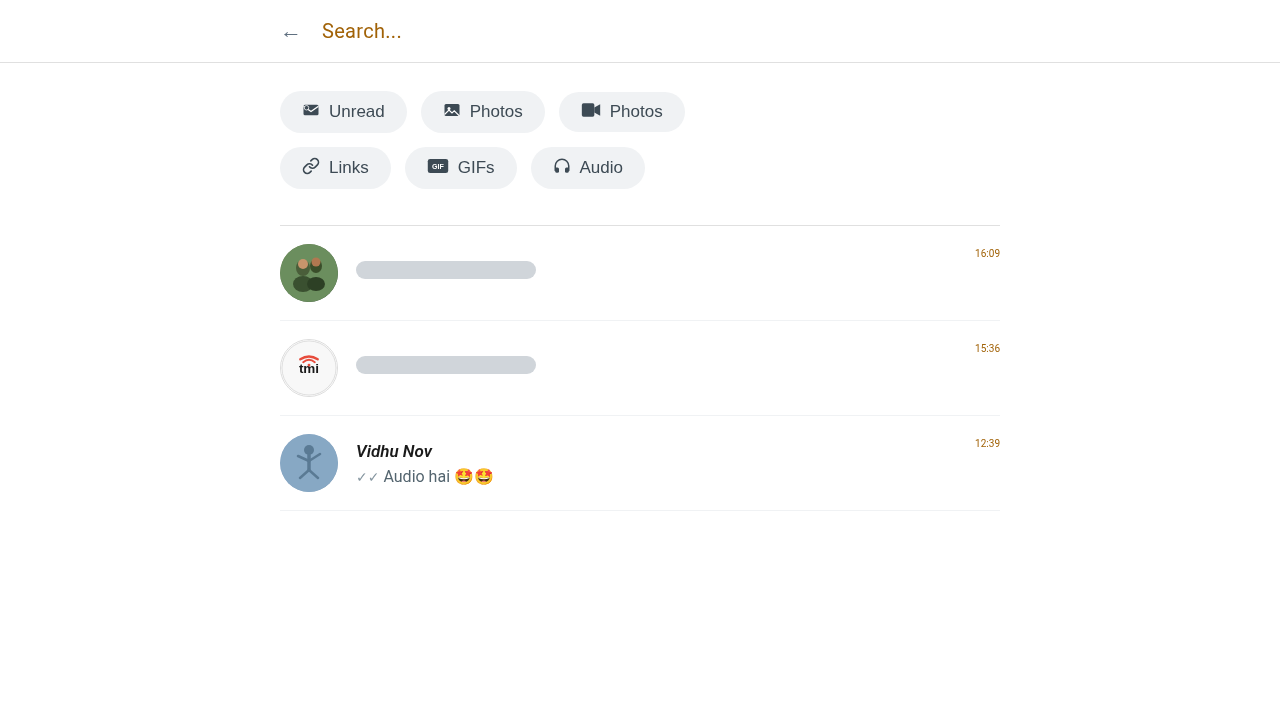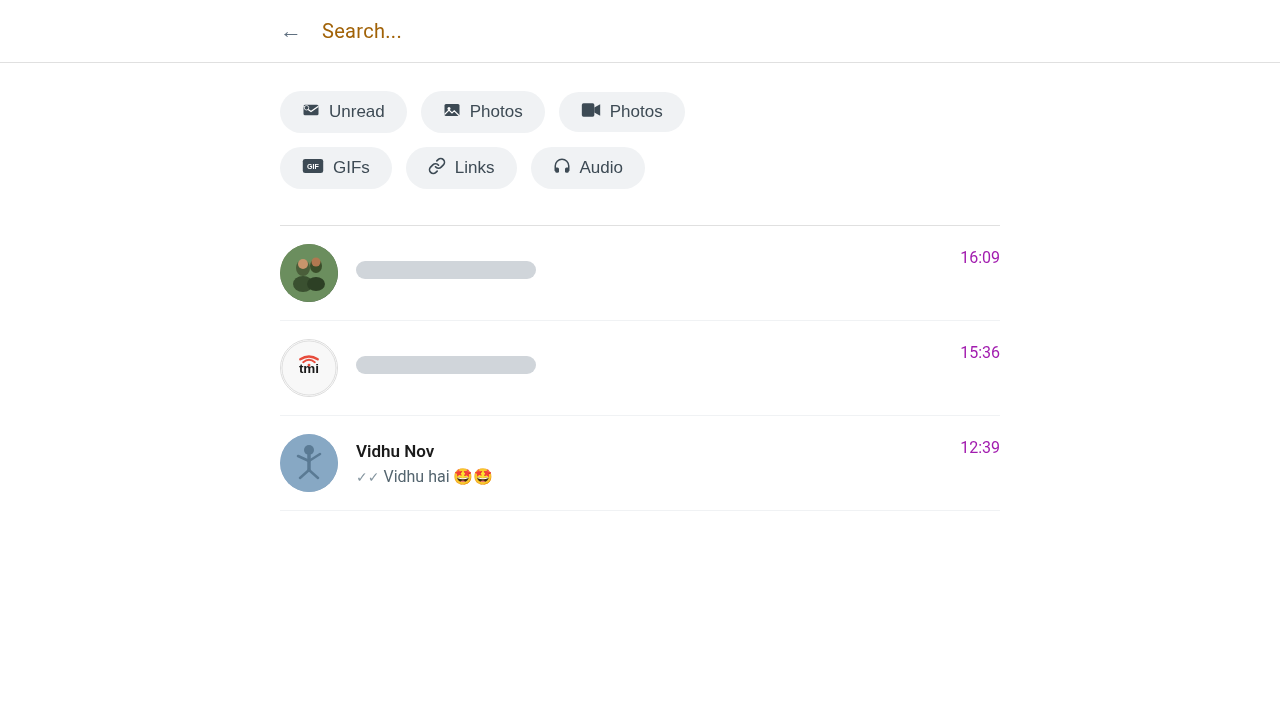--- a/index.html
+++ b/index.html
@@ -127,40 +127,41 @@
 
     .convo-content {
       flex: 1;
       min-width: 0;
     }
 
     .convo-name-row {
       display: flex;
       align-items: center;
       margin-bottom: 6px;
+      font-style: italic;
     }
 
     .convo-name-blur {
       height: 18px;
       background: #d0d5da;
       border-radius: 9px;
       width: 180px;
     }
 
     .convo-message {
       font-size: 16px;
       color: #54656f;
       white-space: nowrap;
       overflow: hidden;
       text-overflow: ellipsis;
     }
 
     .convo-time {
-      font-size: 16px;
-      color: #a21caf;
+      font-size: 10px;
+      color: #a16207;
       align-self: flex-start;
       padding-top: 4px;
       flex-shrink: 0;
     }
   </style>
 </head>
 <body>
 
 <div class="search-bar">
   <span class="back-arrow">←</span>
@@ -200,36 +201,36 @@
         </svg>
       </span>
       <span>Photos</span>
     </button>
   </div>
 
   <div class="filter-row">
 
     <button class="filter-chip">
       <span class="chip-icon">
+        <svg width="18" height="18" viewBox="0 0 24 24" fill="none">
+          <path d="M10 13a5 5 0 007.54.54l3-3a5 5 0 00-7.07-7.07l-1.72 1.71" stroke="#3d4a54" stroke-width="2.2" stroke-linecap="round"></path>
+          <path d="M14 11a5 5 0 00-7.54-.54l-3 3a5 5 0 007.07 7.07l1.71-1.71" stroke="#3d4a54" stroke-width="2.2" stroke-linecap="round"></path>
+        </svg>
+      </span>
+      <span>Links</span>
+    </button>
+
+    <button class="filter-chip">
+      <span class="chip-icon">
         <svg width="22" height="18" viewBox="0 0 28 20" fill="none">
           <rect x="1" y="1" width="26" height="18" rx="3" fill="#3d4a54"></rect>
           <text x="14" y="14" text-anchor="middle" font-size="9" font-weight="900" fill="white" font-family="Arial">GIF</text>
         </svg>
       </span>
       <span>GIFs</span>
-    </button>
-
-    <button class="filter-chip">
-      <span class="chip-icon">
-        <svg width="18" height="18" viewBox="0 0 24 24" fill="none">
-          <path d="M10 13a5 5 0 007.54.54l3-3a5 5 0 00-7.07-7.07l-1.72 1.71" stroke="#3d4a54" stroke-width="2.2" stroke-linecap="round"></path>
-          <path d="M14 11a5 5 0 00-7.54-.54l-3 3a5 5 0 007.07 7.07l1.71-1.71" stroke="#3d4a54" stroke-width="2.2" stroke-linecap="round"></path>
-        </svg>
-      </span>
-      <span>Links</span>
     </button>
 
     <button class="filter-chip">
       <span class="chip-icon">
         <svg width="18" height="18" viewBox="0 0 24 24" fill="none">
           <path d="M3 18v-6a9 9 0 0118 0v6" stroke="#3d4a54" stroke-width="2" stroke-linecap="round"></path>
           <path d="M21 19a2 2 0 01-2 2h-1a2 2 0 01-2-2v-3a2 2 0 012-2h3v5z" fill="#3d4a54"></path>
           <path d="M3 19a2 2 0 002 2h1a2 2 0 002-2v-3a2 2 0 00-2-2H3v5z" fill="#3d4a54"></path>
         </svg>
       </span>
@@ -298,19 +299,19 @@
         <line x1="29" y1="36" x2="20" y2="44" stroke="#5a7a94" stroke-width="2.5" stroke-linecap="round"></line>
         <line x1="29" y1="36" x2="38" y2="44" stroke="#5a7a94" stroke-width="2.5" stroke-linecap="round"></line>
       </svg>
     </div>
     <div class="convo-content">
       <div class="convo-name-row">
         <span style="font-size:17px; font-weight:600; color:#1a1a1a;">Vidhu Nov</span>
       </div>
       <div class="convo-message">
         <span style="color:#8696a0; font-size:14px;">✓✓</span>
-        <span> Vidhu hai 🤩🤩</span>
+        <span> Audio hai 🤩🤩</span>
       </div>
     </div>
     <div class="convo-time">12:39</div>
   </div>
 
 </div>
 
 </body></html>

